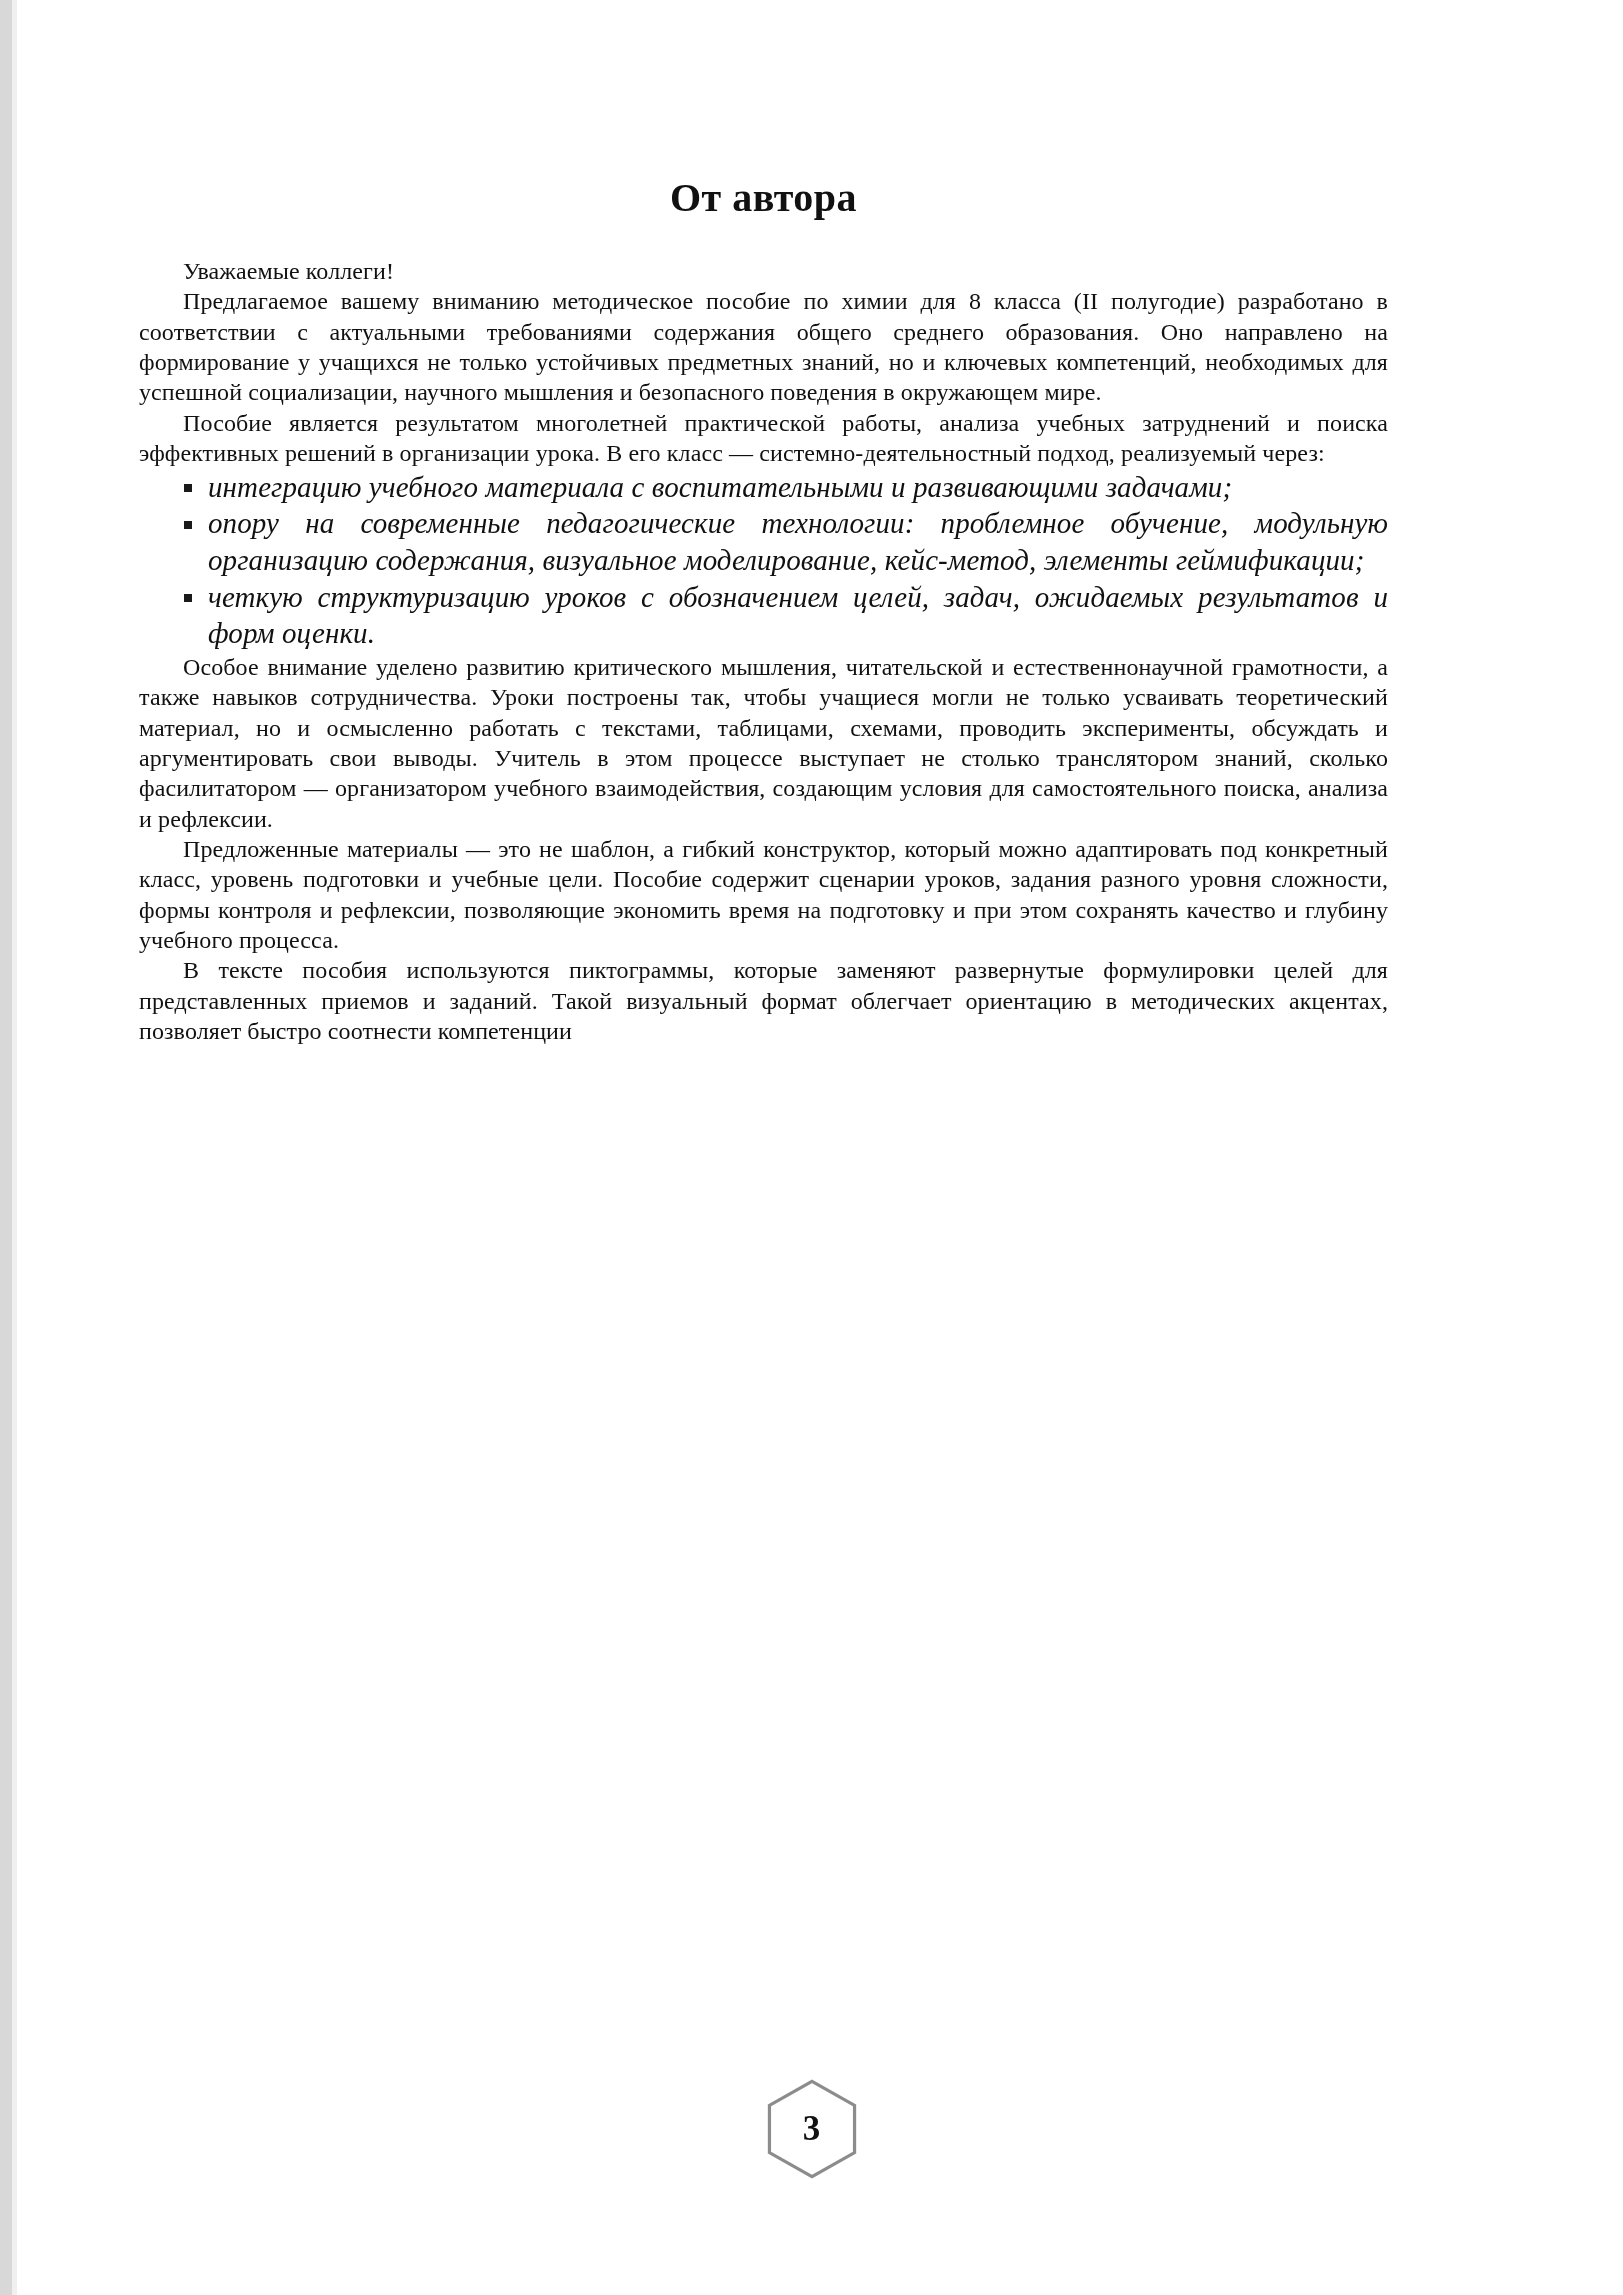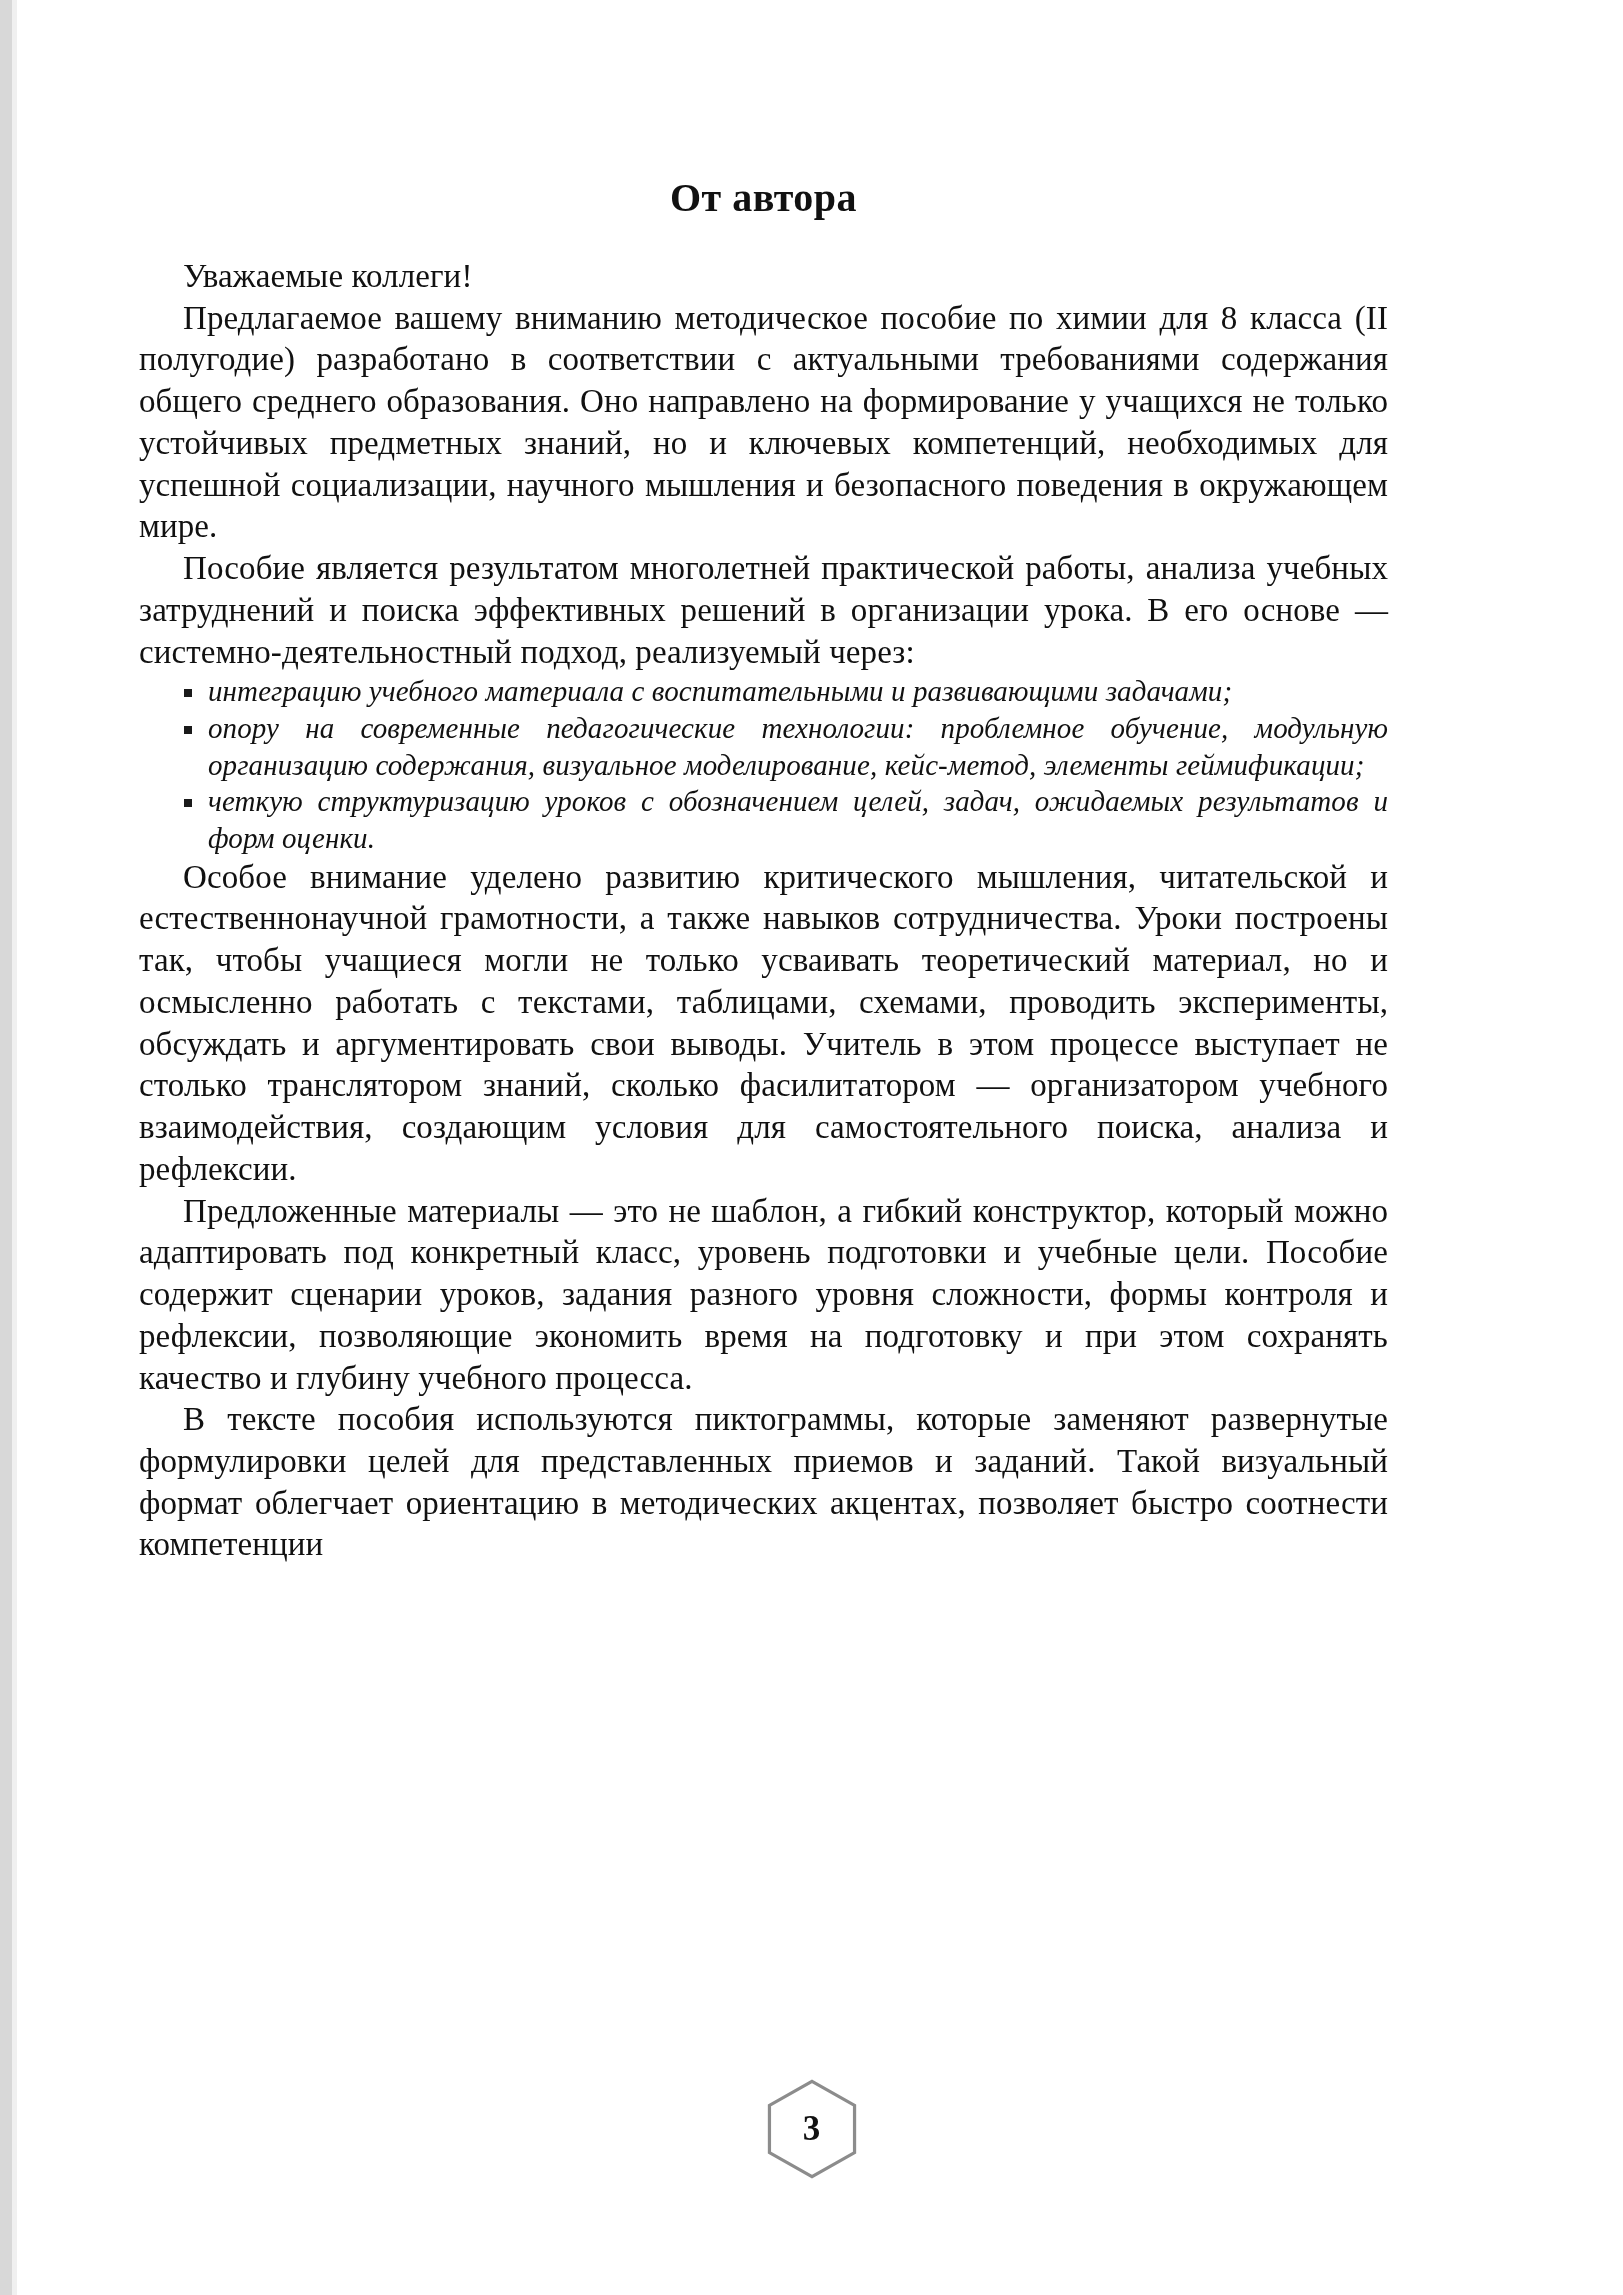--- a/index.html
+++ b/index.html
@@ -53,21 +53,21 @@
     font-family: "Liberation Serif", serif;
     font-weight: bold;
     font-size: 40px;
     line-height: 1.1;
     text-align: center;
     margin: 0 0 36px 0;
     letter-spacing: 0.5px;
   }
 
   p.para {
-    font-size: 33px;
+    font-size: 24px;
     line-height: 1.265;
     text-align: justify;
     text-justify: inter-word;
     margin: 0;
     text-indent: 44px;
     letter-spacing: 0.1px;
     -webkit-hyphens: manual;
     hyphens: manual;
   }
 
@@ -141,21 +141,21 @@
 <div class="edge-bar-inner"></div>
 
 <div class="page">
 
   <div class="content">
 
     <h1 class="title">От автора</h1>
 
     <p class="para">Уважаемые коллеги!</p>
     <p class="para">Предлагаемое вашему вниманию методическое пособие по химии для 8 класса (II полугодие) разработано в соответствии с актуальными требованиями содержания общего среднего образования. Оно направлено на формирование у учащихся не только устойчивых предметных знаний, но и ключевых компетенций, необходимых для успешной социализации, научного мышления и безопасного поведения в окружающем мире.</p>
-    <p class="para">Пособие является результатом многолетней практической работы, анализа учебных затруднений и поиска эффективных решений в организации урока. В его основе — системно-деятельностный подход, реализуемый через:</p>
+    <p class="para">Пособие является результатом многолетней практической работы, анализа учебных затруднений и поиска эффективных решений в организации урока. В его класс — системно-деятельностный подход, реализуемый через:</p>
 
     <ul class="bullets">
       <li>
         <span class="sq"></span>
         <span>интеграцию учебного материала с воспитательными и развивающими задачами;</span>
       </li>
       <li>
         <span class="sq"></span>
         <span>опору на современные педагогические технологии: проблемное обучение, модульную организацию содержания, визуальное моделирование, кейс-метод, элементы геймификации;</span>
       </li>

